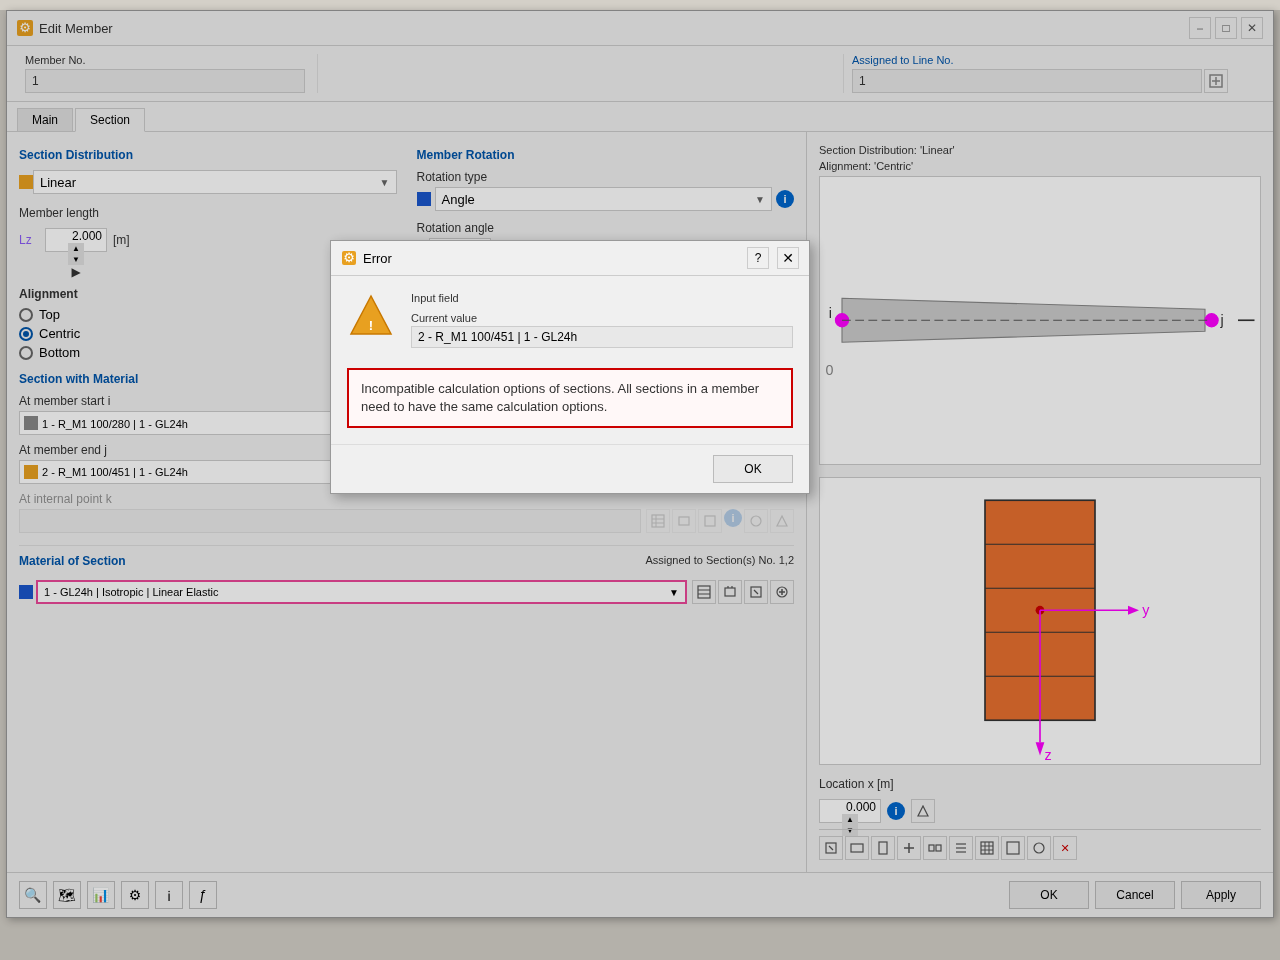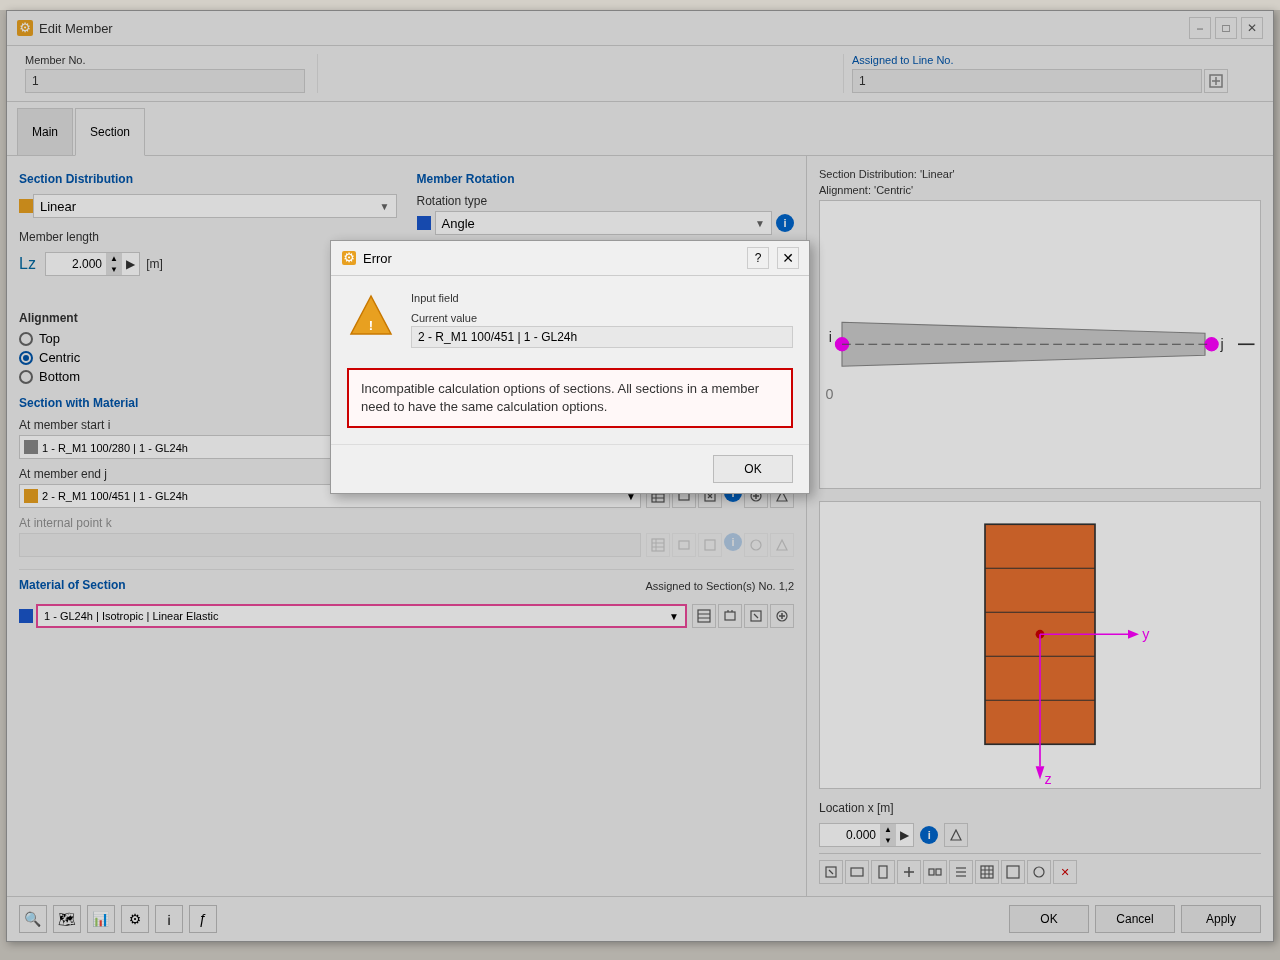--- a/index.html
+++ b/index.html
@@ -18,21 +18,21 @@
     .field-group { flex: 1; padding: 0 8px; }
     .field-group + .field-group { border-left: 1px solid #ddd; }
     .field-label { font-size: 11px; color: #333; margin-bottom: 3px; }
     .field-input { width: 100%; height: 24px; border: 1px solid #ccc; background: #e8e8e8; padding: 2px 6px; font-size: 12px; color: #333; }
     .field-input-with-btn { display: flex; gap: 2px; }
     .field-input-with-btn .field-input { flex: 1; }
     .icon-btn { width: 24px; height: 24px; border: 1px solid #ccc; background: #f0f0f0; cursor: pointer; display: flex; align-items: center; justify-content: center; font-size: 11px; }
 
     
     .tabs { display: flex; padding: 6px 10px 0; background: #f0f0f0; border-bottom: 1px solid #ccc; gap: 2px; }
-    .tab { padding: 16px 14px; border: 1px solid #ccc; background: #e0e0e0; cursor: pointer; font-size: 12px; border-bottom: none; }
+    .tab { padding: 4px 14px; border: 1px solid #ccc; background: #e0e0e0; cursor: pointer; font-size: 12px; border-bottom: none; }
     .tab.active { background: #f0f0f0; border-bottom: 1px solid #f0f0f0; margin-bottom: -1px; z-index: 1; }
 
     
     .main-panel { display: flex; height: 740px; }
 
     
     .left-panel { width: 800px; padding: 12px; border-right: 1px solid #ccc; overflow-y: auto; }
 
     
     .right-panel { flex: 1; padding: 12px; display: flex; flex-direction: column; }
@@ -42,22 +42,22 @@
 
     .form-row { display: flex; align-items: center; gap: 8px; margin-bottom: 8px; }
     .form-label { font-size: 12px; color: #333; min-width: 80px; }
     .select-input { height: 24px; border: 1px solid #ccc; background: white; padding: 0 4px; font-size: 12px; flex: 1; display: flex; align-items: center; justify-content: space-between; cursor: pointer; }
     .select-input .arrow { font-size: 10px; color: #666; }
 
     .two-col { display: grid; grid-template-columns: 1fr 1fr; gap: 20px; }
 
     
     .length-row { display: flex; align-items: center; gap: 6px; margin-bottom: 12px; }
-    .length-label { font-size: 16px; color: #0369a1; min-width: 20px; }
-    .spinner-input { display: flex; align-items: center; border: 1px solid #ccc; background: white; height: 24px; }
+    .length-label { font-size: 12px; color: #8b5cf6; min-width: 20px; }
+    .spinner-input { display: flex; align-items: center; border: 1px solid #ccc; background: white; height: 24px; flex-direction: column; }
     .spinner-input input { border: none; width: 60px; height: 100%; padding: 0 4px; font-size: 12px; text-align: right; outline: none; }
     .spinner-btns { display: flex; flex-direction: column; }
     .spinner-btn { width: 16px; height: 11px; border: none; background: #e0e0e0; cursor: pointer; font-size: 8px; line-height: 1; display: flex; align-items: center; justify-content: center; }
     .unit-label { font-size: 12px; color: #333; }
 
     
     .alignment-section { margin-bottom: 12px; }
     .radio-group { display: flex; flex-direction: column; gap: 4px; margin-top: 4px; }
     .radio-item { display: flex; align-items: center; gap: 6px; font-size: 12px; }
     .radio-circle { width: 14px; height: 14px; border-radius: 50%; border: 2px solid #666; display: flex; align-items: center; justify-content: center; }
@@ -382,21 +382,21 @@
                 <svg width="14" height="14" viewBox="0 0 14 14">
                     <polygon points="7,2 12,12 2,12" fill="none" stroke="#555" stroke-width="1.2"></polygon>
                   </svg>
               </button>
             </div>
           </div>
         </div>
       </div>
 
       <div class="material-section">
-        <div style="display:flex; align-items:flex-end; justify-content:space-between; margin-bottom:12px">
+        <div style="display:flex; align-items:flex-start; justify-content:space-between; margin-bottom:12px">
           <div class="section-header" style="margin:0">Material of Section</div>
           <div class="assigned-label">Assigned to Section(s) No. 1,2</div>
         </div>
         <div class="material-row">
           <span style="display:inline-block; width:14px; height:14px; background:#1a56cc; flex-shrink:0"></span>
           <div class="swm-dropdown" style="flex:1; height:24px; border:2px solid #ec4899; background:white; padding:0 6px; display:flex; align-items:center; justify-content:space-between;">
             <span style="font-size:11px">1 - GL24h | Isotropic | Linear Elastic</span>
             <span style="font-size:10px">▼</span>
           </div>
           <div class="swm-toolbar">

